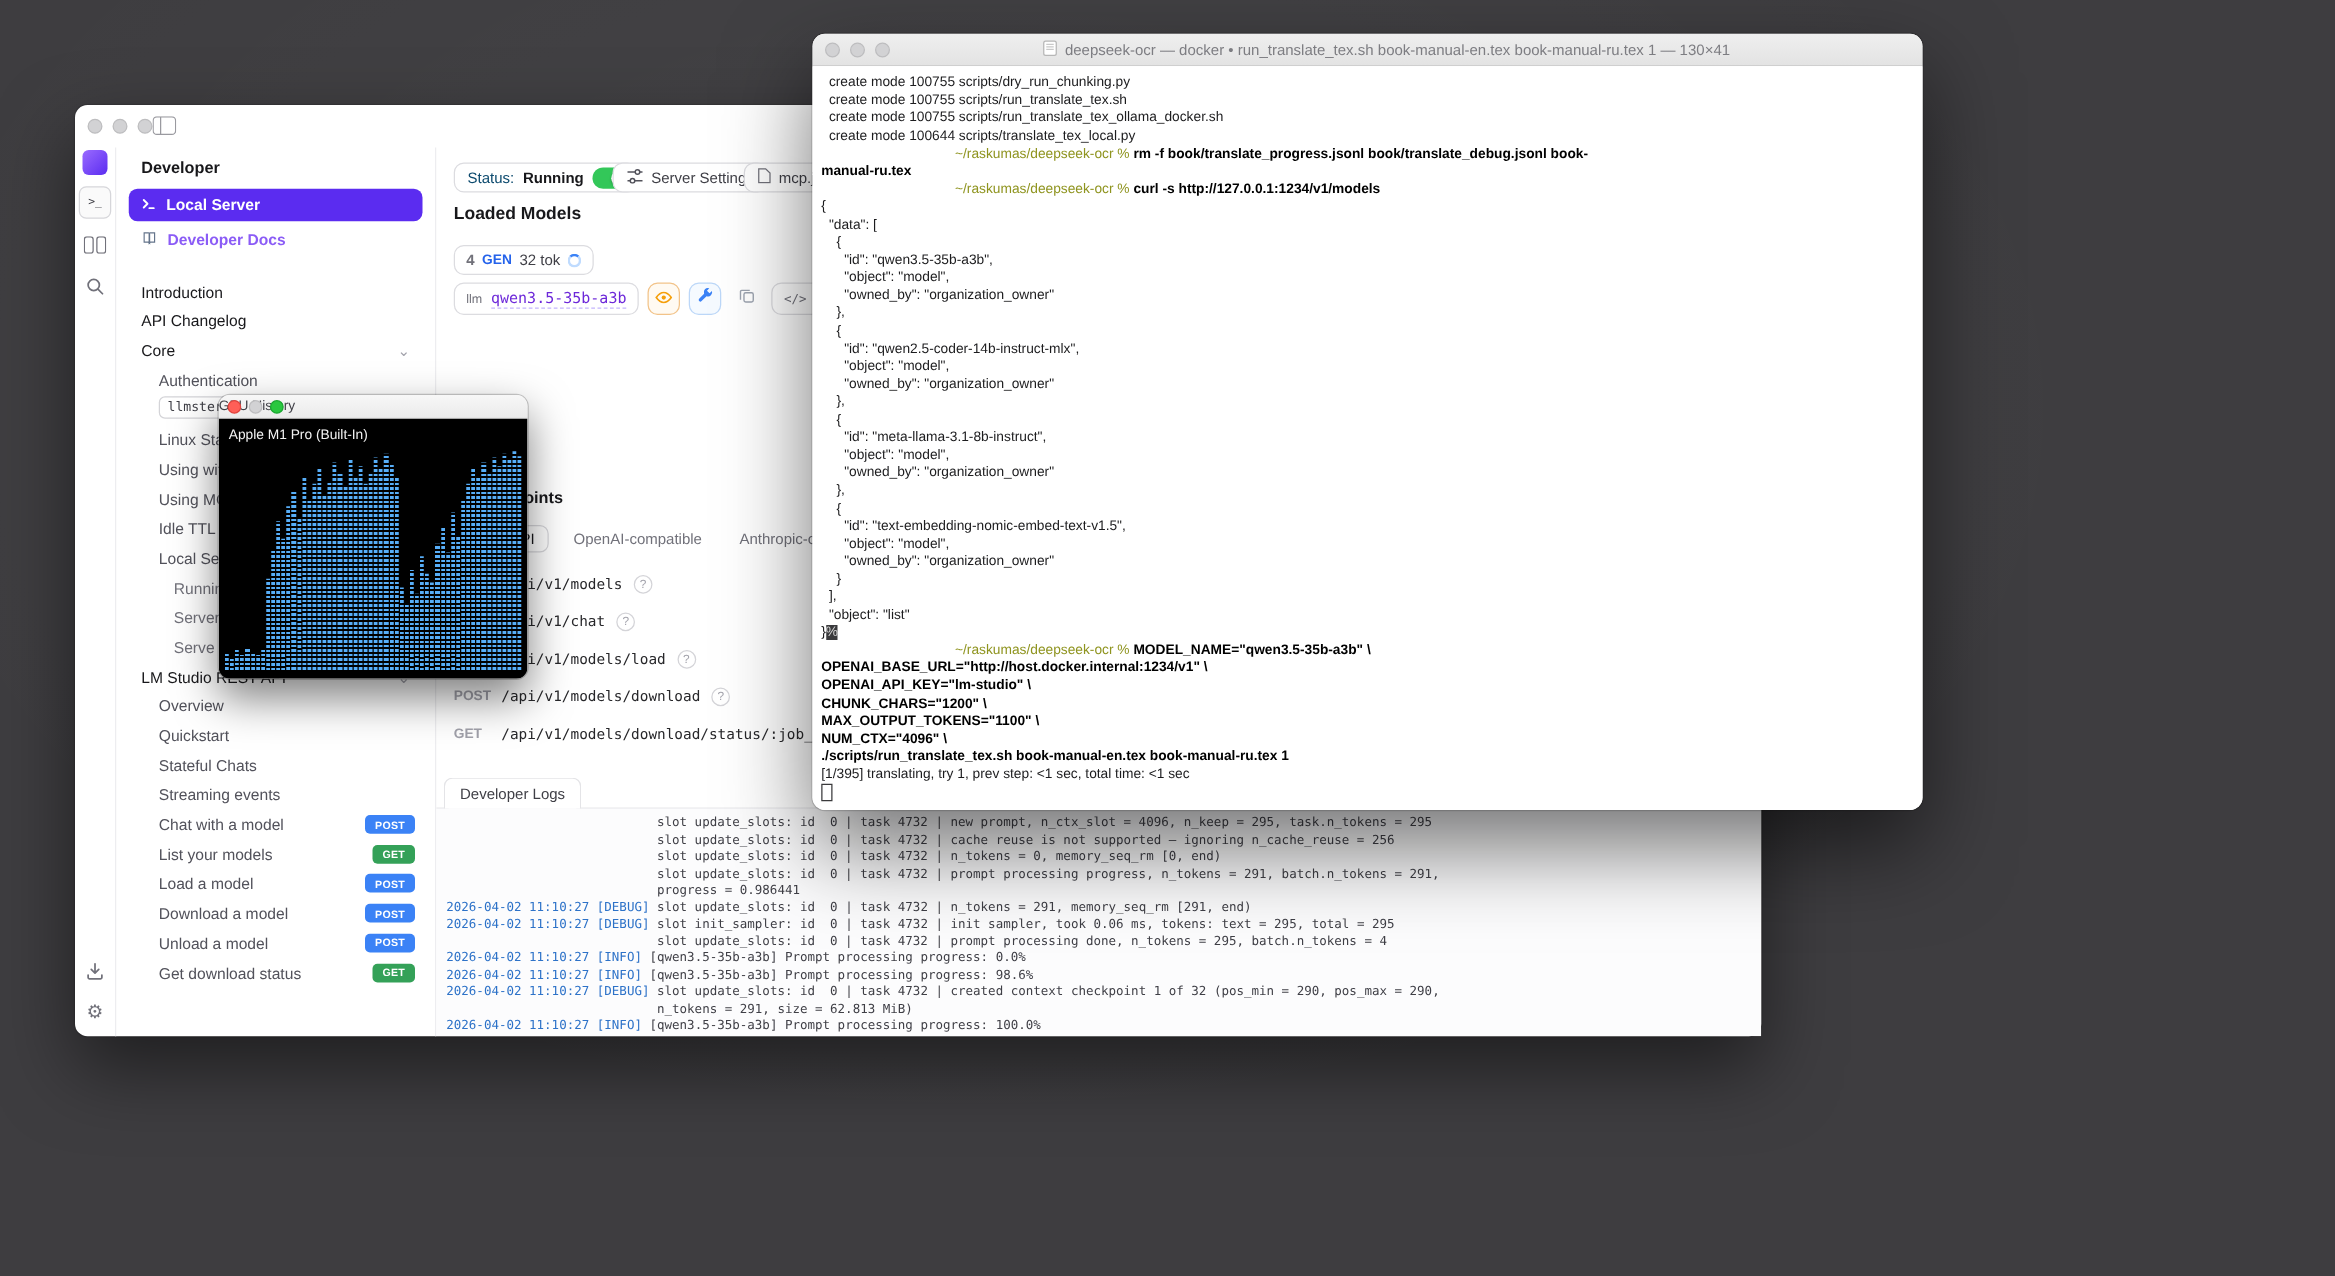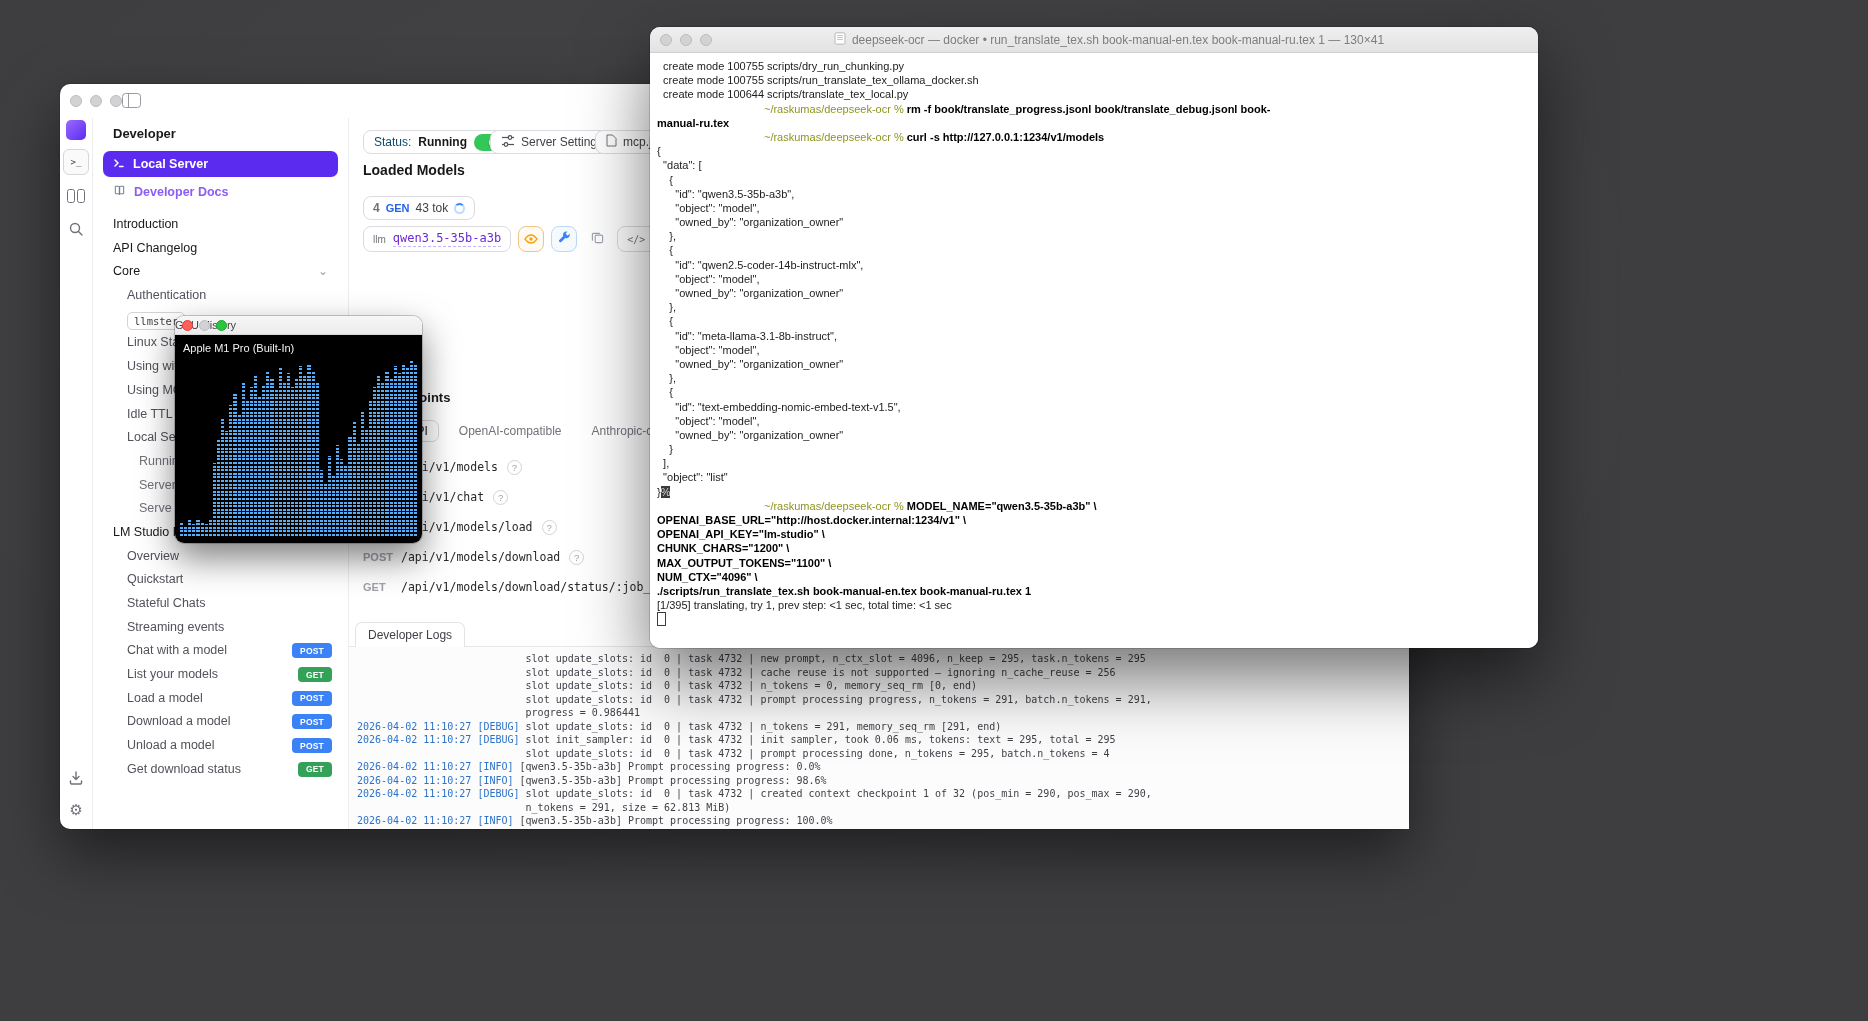--- a/index.html
+++ b/index.html
@@ -47,21 +47,21 @@
   .rail-bottom{margin-top:auto;display:flex;flex-direction:column;align-items:center;gap:12px;}
   .gear-glyph{font-size:15px;color:#71717a;line-height:1;}
 
   .lm-sidebar{position:absolute;left:33px;top:34px;bottom:0;width:256px;border-right:1px solid #ededf0;
     padding:6px 8px 0;box-sizing:border-box;overflow:hidden;}
   .sb-heading{font-size:13px;font-weight:700;color:#18181b;margin:2px 0 10px 12px;}
   .sb-pill{height:26px;display:flex;align-items:center;gap:8px;padding:0 10px;margin:0 2px 2px;border-radius:7px;
     font-size:12.5px;color:#8b5cf6;font-weight:bold;}
   .sb-pill.active{background:#5b2cf0;color:#fff;font-weight:600;}
   .sb-nav{margin-top:12px;}
-  .nav-item{height:23.7px;display:flex;align-items:flex-start;font-size:12.5px;color:#52525b;padding-right:8px;white-space:nowrap;}
+  .nav-item{height:23.7px;display:flex;align-items:flex-end;font-size:12.5px;color:#52525b;padding-right:8px;white-space:nowrap;}
   .nav-item.ind0{padding-left:12px;color:#18181b;font-weight:500;}
   .nav-item.ind1{padding-left:26px;}
   .nav-item.ind2{padding-left:38px;color:#71717a;}
   .chev{margin-left:auto;color:#a1a1aa;font-size:12px;margin-right:4px;}
   .badge{margin-left:auto;font-size:8.5px;font-weight:700;color:#fff;padding:2.5px 8px;border-radius:4px;letter-spacing:.2px;}
   .badge-post{background:#3b82f6;}
   .badge-get{background:#34a158;}
   .nav-chip{border:1px solid #d4d4d8;border-radius:5px;padding:2px 6px;font-family:"DejaVu Sans Mono",monospace;
     font-size:10.5px;color:#3f3f46;}
 
@@ -305,21 +305,21 @@
             </svg>
         </span>
         <span>mcp.json</span>
       </div>
 
       <div class="lm-h2">Loaded Models</div>
 
       <div class="gen-chip">
         <span class="gen-count">4</span>
         <span class="gen-label">GEN</span>
-        <span class="gen-tokens">43 tok</span>
+        <span class="gen-tokens">32 tok</span>
         <span class="spinner"></span>
       </div>
 
       <div class="model-row">
         <span class="model-chip">
           <span class="model-type">llm</span>
           <span class="model-name">qwen3.5-35b-a3b</span>
         </span>
         <span class="icon-btn eye">
           <span>
@@ -496,20 +496,21 @@
               <line x1="3" y1="3.5" x2="9" y2="3.5" stroke="#c9c9c9"></line>
               <line x1="3" y1="5.5" x2="9" y2="5.5" stroke="#c9c9c9"></line>
               <line x1="3" y1="7.5" x2="9" y2="7.5" stroke="#c9c9c9"></line>
             </svg>
         </span>
         <span>deepseek-ocr — docker • run_translate_tex.sh book-manual-en.tex book-manual-ru.tex 1 — 130×41</span>
       </span>
     </div>
     <div class="term-body">
         <div class="tline"><span>  create mode 100755 scripts/dry_run_chunking.py</span></div>
+        <div class="tline"><span>  create mode 100755 scripts/run_translate_tex.sh</span></div>
         <div class="tline"><span>  create mode 100755 scripts/run_translate_tex_ollama_docker.sh</span></div>
         <div class="tline"><span>  create mode 100644 scripts/translate_tex_local.py</span></div>
         <div class="tline"><span>                                   </span><span class="tg">~/raskumas/deepseek-ocr % </span><span class="tb">rm -f book/translate_progress.jsonl book/translate_debug.jsonl book-</span></div>
         <div class="tline"><span class="tb">manual-ru.tex</span></div>
         <div class="tline"><span>                                   </span><span class="tg">~/raskumas/deepseek-ocr % </span><span class="tb">curl -s http://127.0.0.1:1234/v1/models</span></div>
         <div class="tline"><span>{</span></div>
         <div class="tline"><span>  "data": [</span></div>
         <div class="tline"><span>    {</span></div>
         <div class="tline"><span>      "id": "qwen3.5-35b-a3b",</span></div>
         <div class="tline"><span>      "object": "model",</span></div>

